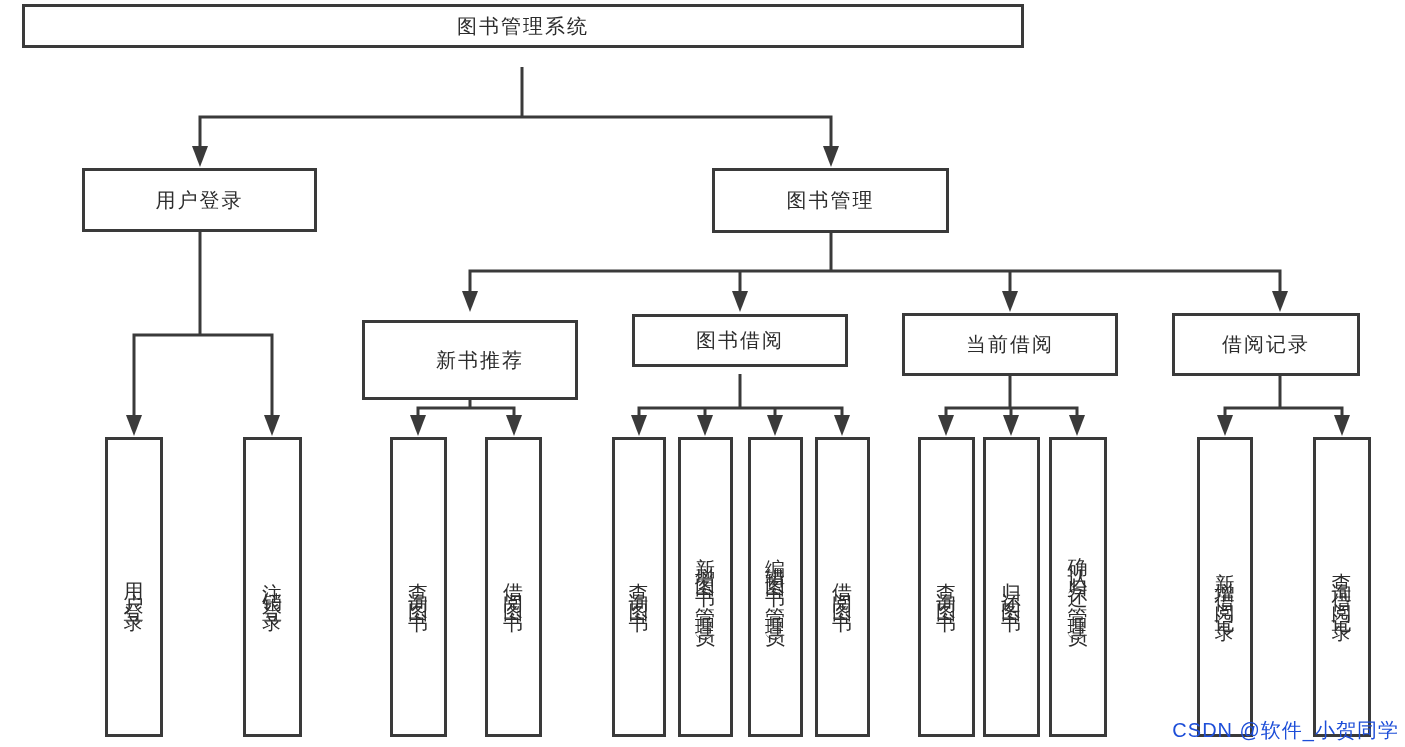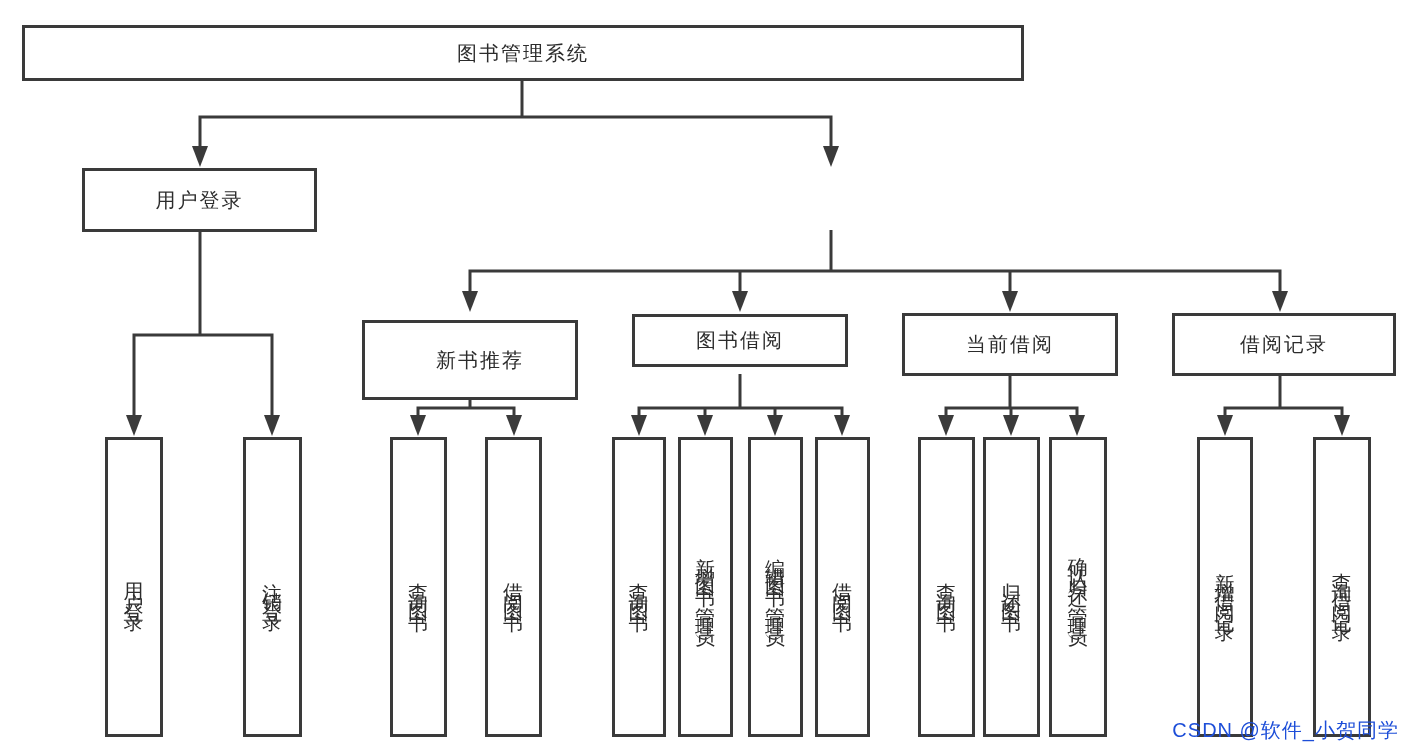--- a/index.html
+++ b/index.html
@@ -61,38 +61,41 @@
       <polygon points="767,415 783,415 775,436"></polygon>
       <polygon points="834,415 850,415 842,436"></polygon>
       <polygon points="938,415 954,415 946,436"></polygon>
       <polygon points="1003,415 1019,415 1011,436"></polygon>
       <polygon points="1069,415 1085,415 1077,436"></polygon>
       <polygon points="1217,415 1233,415 1225,436"></polygon>
       <polygon points="1334,415 1350,415 1342,436"></polygon>
     </g>
   </svg>
 
-  <div class="node h" style="left:22px;top:25px;width:1002px;height:56px;">
+  <div class="node h" style="left:22px;top:4px;width:1002px;height:44px;">
     <span>图书管理系统</span>
   </div>
 
   <div class="node h" style="left:82px;top:168px;width:235px;height:64px;">
     <span>用户登录</span>
+  </div>
+  <div class="node h" style="left:712px;top:168px;width:237px;height:65px;">
+    <span>图书管理</span>
   </div>
 
   <div class="node h" style="left:362px;top:320px;width:216px;height:80px;padding-left:20px;">
     <span>新书推荐</span>
   </div>
   <div class="node h" style="left:632px;top:314px;width:216px;height:53px;">
     <span>图书借阅</span>
   </div>
   <div class="node h" style="left:902px;top:313px;width:216px;height:63px;justify-content:center;">
     <span>当前借阅</span>
   </div>
-  <div class="node h" style="left:1172px;top:313px;width:224px;height:63px;">
+  <div class="node h" style="left:1172px;top:313px;width:188px;height:63px;">
     <span>借阅记录</span>
   </div>
 
   <div class="node v" style="left:105px;top:437px;width:58px;height:300px;">
     <span>用户登录</span>
   </div>
   <div class="node v" style="left:243px;top:437px;width:59px;height:300px;">
     <span>注销登录</span>
   </div>
 

